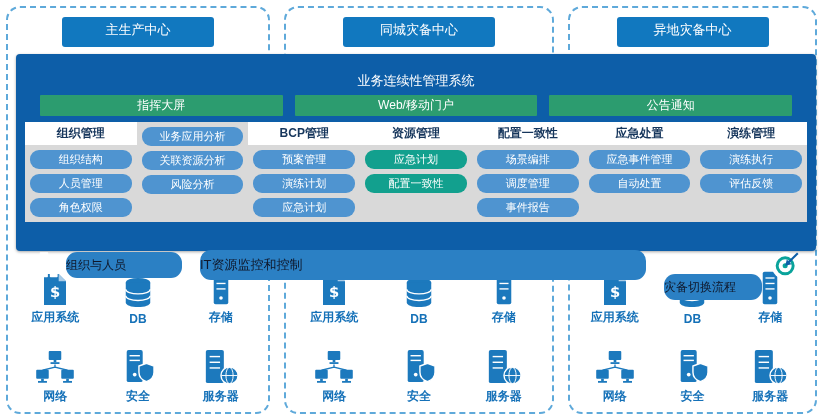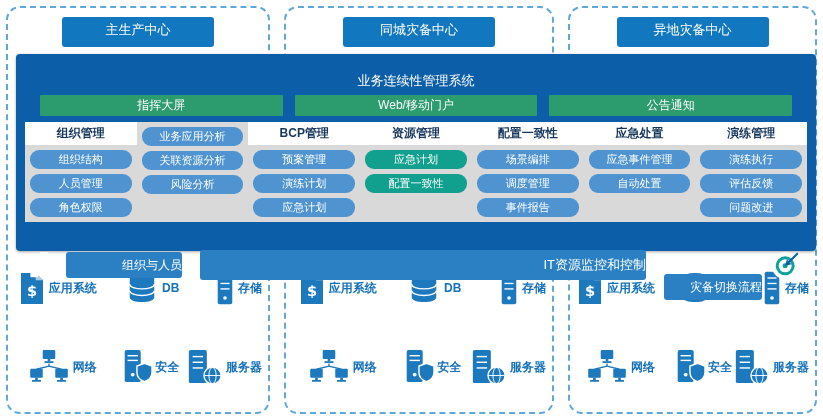--- a/index.html
+++ b/index.html
@@ -11,39 +11,39 @@
   .center-col { position:absolute; top:6px; height:408px; border:2px dashed #5ea9da; border-radius:14px; }
   .c1 { left:6px;  width:264px; }
   .c2 { left:284px; width:270px; }
   .c3 { left:568px; width:249px; }
   .center-header { width:152px; margin:9px auto 0; height:30px; line-height:25px; background:#1178bf;
                    color:#fff; font-size:13px; text-align:center; border-radius:3px; }
 
   
   .infra { position:absolute; left:6px; right:6px; top:242px; bottom:4px;
            display:grid; grid-template-columns:repeat(3,1fr); grid-template-rows:1fr 1fr; }
-  .cell { display:flex; flex-direction:row; align-items:center; justify-content:flex-end; gap:3px; padding-bottom:3px; }
+  .cell { display:flex; flex-direction:column; align-items:center; justify-content:flex-end; gap:3px; padding-bottom:3px; }
   .cell .lbl { color:#1571b8; font-weight:bold; font-size:12px; white-space:nowrap; }
 
   
   .panel { position:absolute; left:16px; top:54px; width:800px; height:197px; background:#0d5ea8;
            border-radius:4px; box-shadow:0 1px 3px rgba(0,0,0,.35); }
   .panel-title { color:#fff; text-align:center; font-size:13px; padding:18px 0 5px; }
   .portals { display:flex; gap:12px; padding:0 24px; }
   .portal { flex:1; height:21px; line-height:21px; background:#2c9c6f; color:#fff; font-size:12px;
             text-align:center; border-radius:1px; }
   .modules { display:flex; padding:6px 9px 0;justify-content:flex-end; }
   .module { flex:1; background:#d9d9d9; height:100px; display:flex; flex-direction:column; overflow:hidden; }
   .module-title { background:#fff; color:#16365c; font-weight:bold; font-size:12px; text-align:center;
                   padding:3px 0; white-space:nowrap; }
   .mitem { margin:5px 5px 0; padding:2px 0; background:#4f94d0; color:#fff; font-size:11px;
            text-align:center; border-radius:9px; white-space:nowrap; }
   .module.teal .mitem { background:#12a08e; }
   .panel-bottom { display:flex; align-items:center; padding:8px 14px 0; }
-  .pb-btn { background:#2b80c4; color:#ffffff; font-size:12px; text-align:right; border-radius:3px;
+  .pb-btn { background:#2b80c4; color:#0f172a; font-size:12px; text-align:left; border-radius:11px;
             height:26px; line-height:26px; }
   .pb-org { width:116px; margin-left:8px; }
   .pb-monitor { flex:1; margin:14px 18px; height:30px; line-height:30px; font-size:13px; }
   .pb-switch { width:98px; margin-right:8px;margin-top:44px; }
   .ic { display:block; }
 </style>
 </head>
 <body>
 
 <div class="stage">
@@ -281,21 +281,20 @@
       </div>
       <div class="module">
         <div class="module-title">应急处置</div>
         <div class="mitem">应急事件管理</div>
         <div class="mitem">自动处置</div>
       </div>
       <div class="module">
         <div class="module-title">演练管理</div>
         <div class="mitem">演练执行</div>
         <div class="mitem">评估反馈</div>
-        <div class="mitem">问题改进</div>
       </div>
     </div>
 
     <div class="panel-bottom">
       <svg class="ic" width="28" height="27">
           <use href="#i-org"></use>
         </svg>
       <div class="pb-btn pb-org">组织与人员</div>
       <div class="pb-btn pb-monitor">IT资源监控和控制</div>
       <div class="pb-btn pb-switch">灾备切换流程</div>

